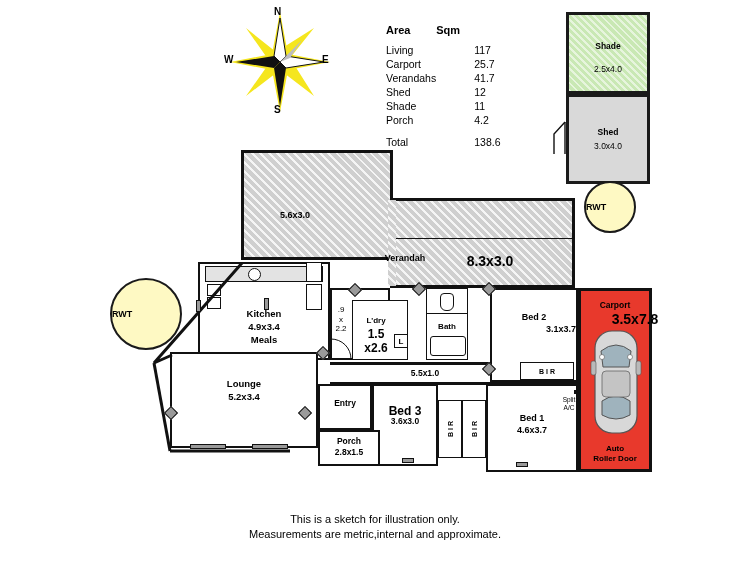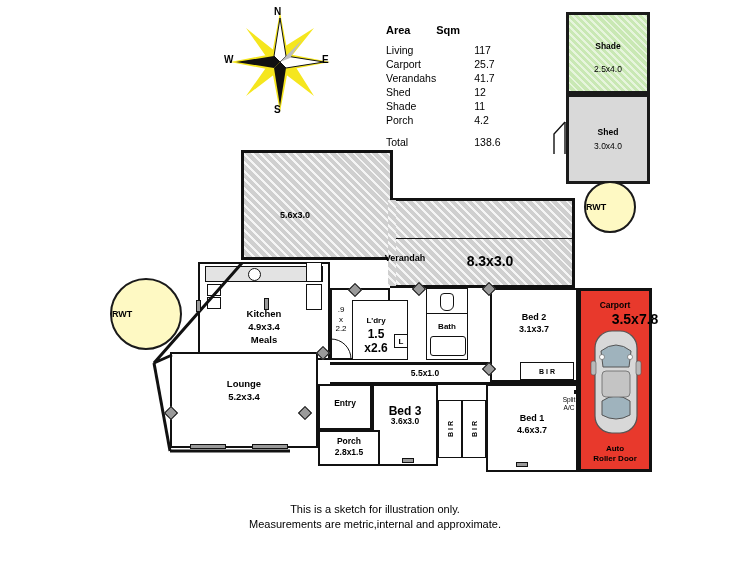--- a/index.html
+++ b/index.html
@@ -17,21 +17,21 @@
   #area-table table{border-collapse:collapse;}
   #area-table th{font-weight:bold;text-align:left;padding:0 0 7px 0;font-size:11px;}
   #area-table td{padding:1px 0;font-size:10.5px;}
   #area-table td.num{padding-left:38px;}
   #area-table tr.total td{padding-top:9px;}
 
   
   #compass{position:absolute;left:226px;top:8px;width:108px;height:108px;}
 
   
-  .footer{position:absolute;width:750px;text-align:center;}
+  .footer{position:absolute;width:750px;text-align:center;margin-top:10px;}
   #foot1{top:503px;font-size:11px;}
   #foot2{top:518px;font-size:11px;}
   #foot3{top:538px;font-size:10.5px;color:#e8392c;font-weight:bold;}
 
   
   .rwt{position:absolute;border:2px solid #1a1a1a;border-radius:50%;
        background:#fef9c3;display:flex;align-items:center;justify-content:flex-start;
        font-size:9px;font-weight:bold;}
   #rwt-left{left:110px;top:278px;width:68px;height:68px;}
   #rwt-right{left:584px;top:181px;width:48px;height:48px;}
@@ -204,21 +204,21 @@
   <div class="abs" style="left:440px;top:293px;width:12px;height:16px;border:1px solid #111;border-radius:4px 4px 6px 6px;background:#fff;"></div>
   <div class="lbl b" style="left:426px;top:322px;width:42px;font-size:8px;">Bath</div>
   <div class="abs" style="left:430px;top:336px;width:34px;height:18px;border:1px solid #111;border-radius:3px;background:#fff;"></div>
 
   <div class="lbl b" style="left:385px;top:368px;width:80px;font-size:8.5px;">5.5x1.0</div>
   <div class="abs wall" style="left:330px;top:362px;width:160px;height:3px;"></div>
   <div class="abs wall" style="left:330px;top:382px;width:250px;height:3px;"></div>
 
   <div class="abs room" style="left:490px;top:288px;width:88px;height:94px;"></div>
   <div class="lbl b" style="left:492px;top:312px;width:84px;font-size:9px;">Bed 2</div>
-  <div class="lbl b" style="left:492px;top:324px;width:84px;font-size:9px;">3.1x3.7</div>
+  <div class="lbl b" style="left:492px;top:324px;width:84px;font-size:9px;padding-left:27px;">3.1x3.7</div>
   <div class="abs" style="left:520px;top:362px;width:52px;height:16px;border:1px solid #111;background:#fff;display:flex;align-items:center;justify-content:center;">
     <span class="bir">B I R</span>
   </div>
 
   <div class="abs room" style="left:372px;top:384px;width:66px;height:82px;"></div>
   <div class="lbl b" style="left:373px;top:404px;width:64px;font-size:12px;">Bed 3</div>
   <div class="lbl b" style="left:373px;top:416px;width:64px;font-size:8.5px;">3.6x3.0</div>
 
   <div class="abs room thin" style="left:438px;top:400px;width:24px;height:58px;">
     <span class="bir" style="position:absolute;left:50%;top:50%;transform:translate(-50%,-50%) rotate(-90deg);white-space:nowrap;">B I R</span>

